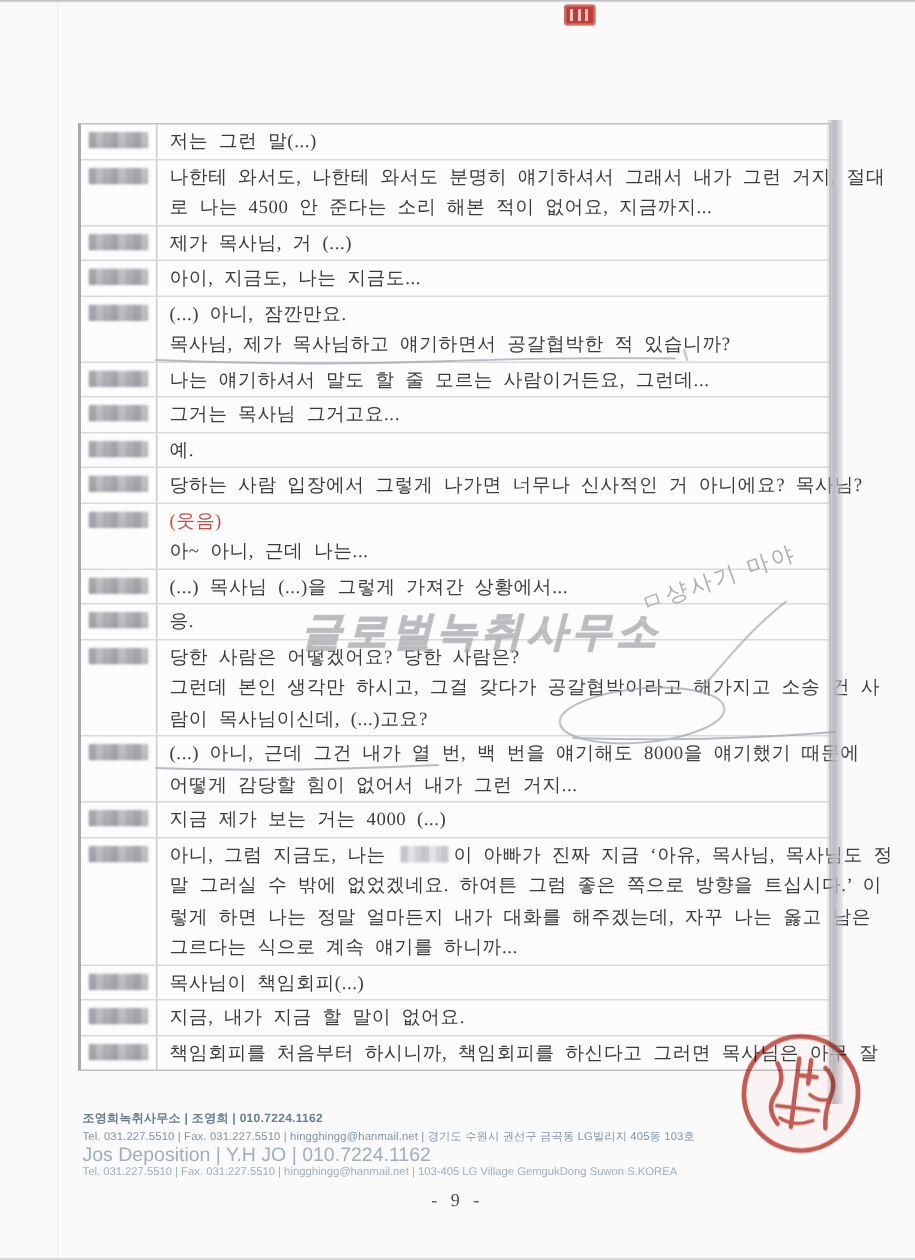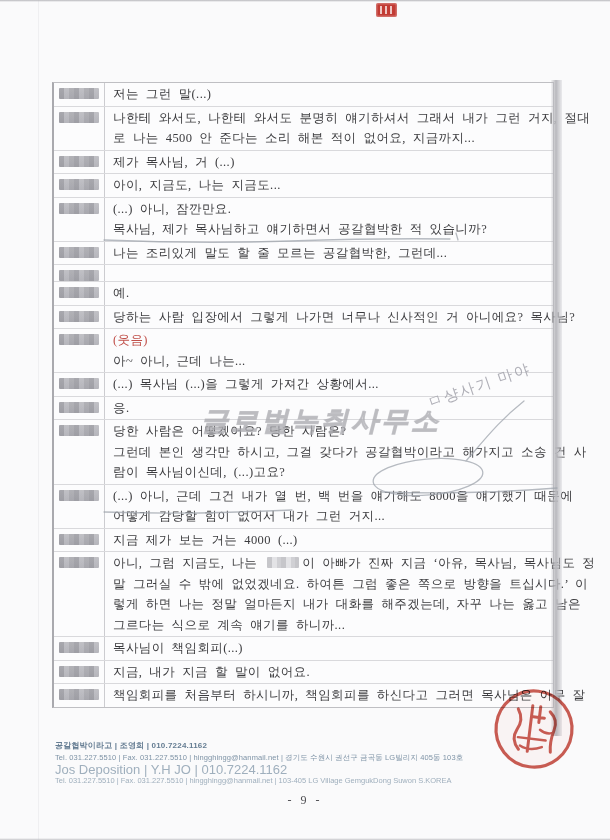--- a/index.html
+++ b/index.html
@@ -118,26 +118,29 @@
         <div class="txt-cell">
           <div class="tline"><span>(...) 아니, 잠깐만요.</span></div>
           <div class="tline"><span>목사님, 제가 목사님하고 얘기하면서 공갈협박한 적 있습니까?</span></div>
         </div>
       </div>
       <div class="trow">
         <div class="spk-cell">
           <span class="blurbox"></span>
         </div>
         <div class="txt-cell">
-          <div class="tline"><span>나는 조리있게 말도 할 줄 모르는 공갈협박한, 그런데...</span></div>
-        </div>
-      </div>
-      <div class="trow">
-        <div class="spk-cell">
-          <span class="blurbox"></span>
+          <div class="tline"><span>나는 얘기하셔서 말도 할 줄 모르는 사람이거든요, 그런데...</span></div>
+        </div>
+      </div>
+      <div class="trow">
+        <div class="spk-cell">
+          <span class="blurbox"></span>
+        </div>
+        <div class="txt-cell">
+          <div class="tline"><span>그거는 목사님 그거고요...</span></div>
         </div>
       </div>
       <div class="trow">
         <div class="spk-cell">
           <span class="blurbox"></span>
         </div>
         <div class="txt-cell">
           <div class="tline"><span>예.</span></div>
         </div>
       </div>
@@ -259,20 +262,20 @@
       <circle cx="48" cy="48" r="38" stroke-width="3.2" fill="rgba(208,72,56,0.05)"></circle>
       <path stroke-width="3" d="M30,30 q7,10 1,21 q-5,10 4,19"></path>
       <path stroke-width="3" d="M44,25 v46 M44,36 h13 M52,25 v16"></path>
       <path stroke-width="3" d="M62,29 q9,7 6,18 q-3,12 -1,22"></path>
       <path stroke-width="2.4" d="M33,58 h28 M36,66 q10,5 22,-1"></path>
       <path stroke-width="2.4" d="M54,48 q6,4 12,2"></path>
     </g>
   </svg>
 
   <div class="footer">
-    <div class="f1">공갈협박이라고 | 조영희 | 010.7224.1162</div>
+    <div class="f1">조영희녹취사무소 | 조영희 | 010.7224.1162</div>
     <div class="f2">Tel. 031.227.5510 | Fax. 031.227.5510 | hingghingg@hanmail.net | 경기도 수원시 권선구 금곡동 LG빌리지 405동 103호</div>
     <div class="f3">Jos Deposition | Y.H JO | 010.7224.1162</div>
     <div class="f4">Tel. 031.227.5510 | Fax. 031.227.5510 | hingghingg@hanmail.net | 103-405 LG Village GemgukDong Suwon S.KOREA</div>
   </div>
 
   <div class="pagenum">- 9 -</div>
 </div>
 
 </body></html>

